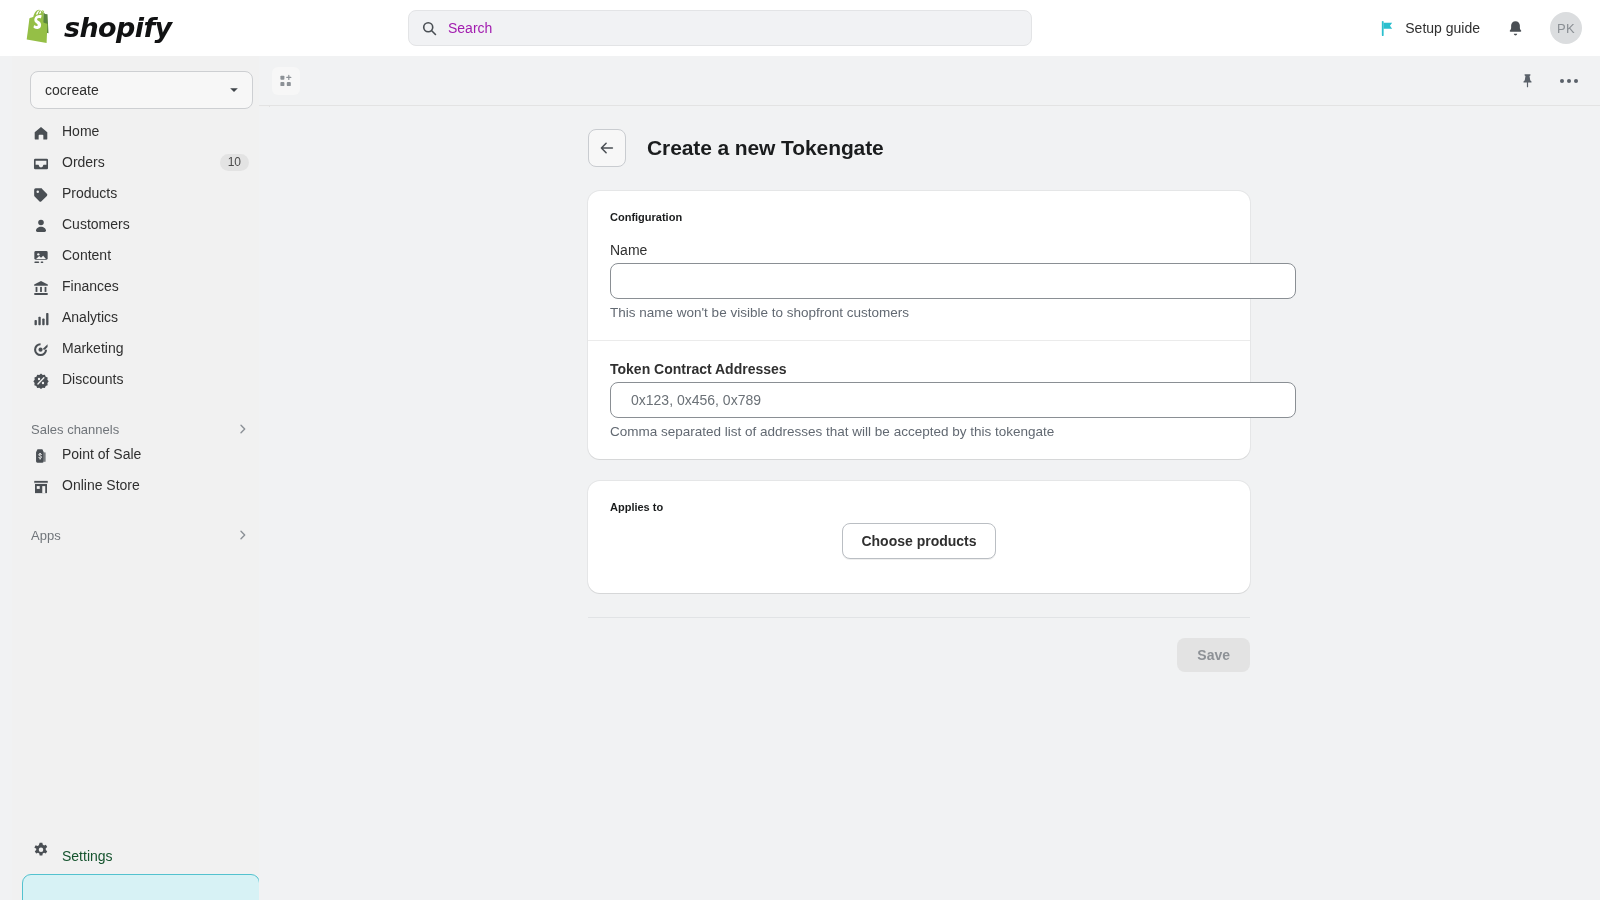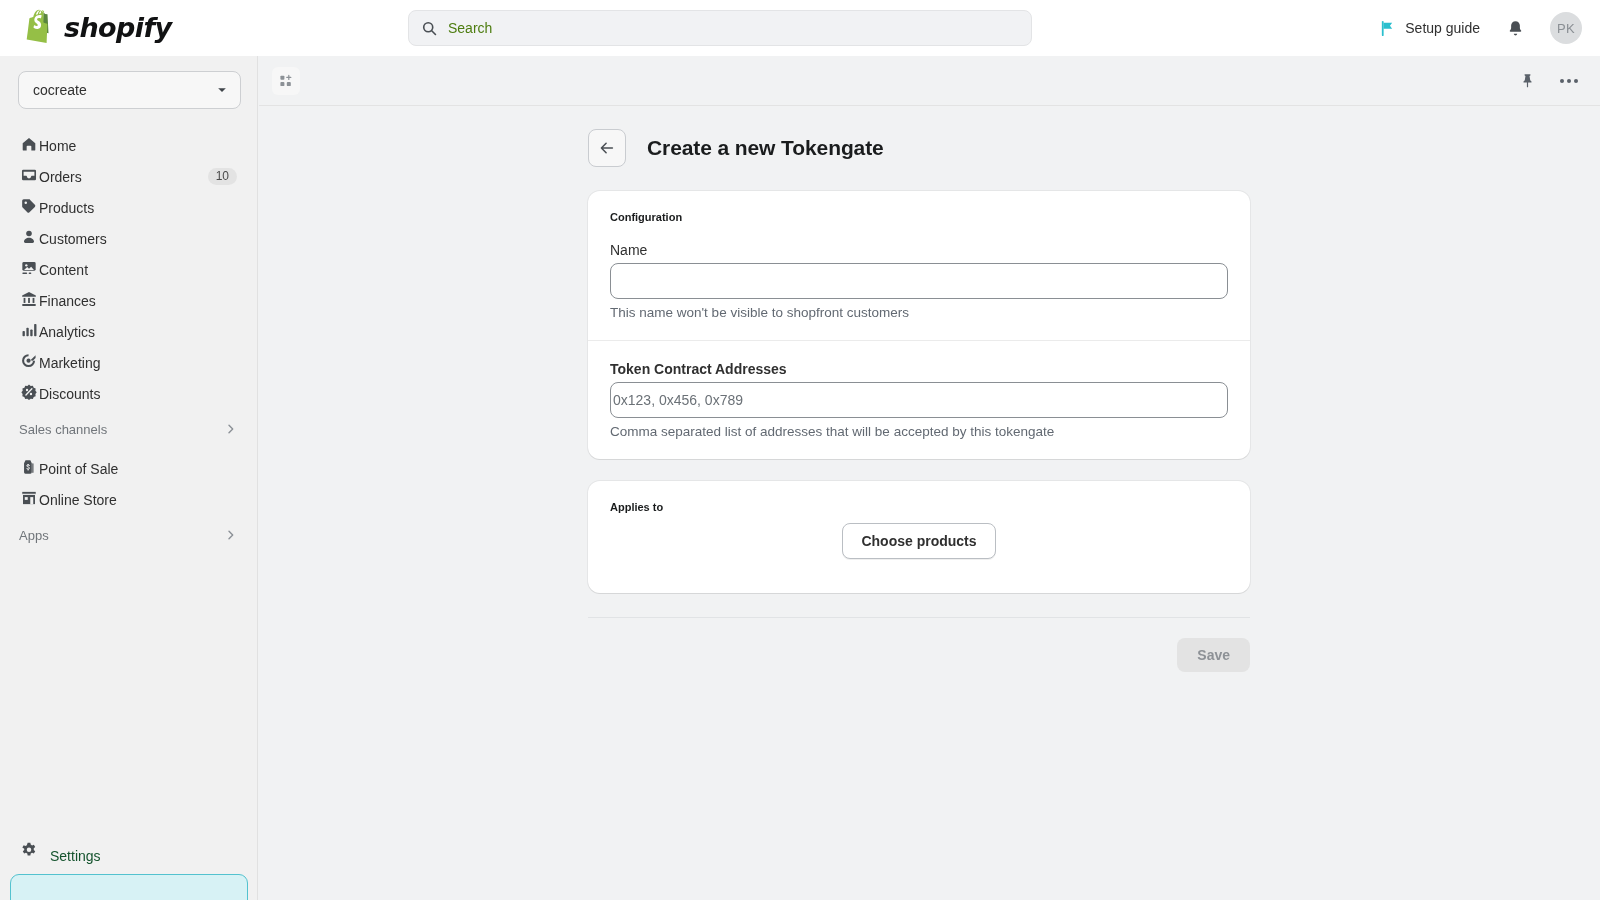--- a/index.html
+++ b/index.html
@@ -52,21 +52,21 @@
     border: 1px solid #e3e4e6;
     border-radius: 8px;
     display: flex;
     align-items: center;
     padding: 0 12px;
     gap: 10px;
     cursor: text;
   }
   .search-box .placeholder {
     font-size: 14px;
-    color: #4d7c0f;
+    color: #a21caf;
   }
 
   .topbar-right {
     position: absolute;
     right: 18px;
     top: 0;
     height: 56px;
     display: flex;
     align-items: center;
     gap: 0;
@@ -98,21 +98,21 @@
     align-items: center;
     justify-content: center;
     margin-left: 18px;
     cursor: pointer;
     letter-spacing: 0.3px;
   }
 
   
   .sidebar {
     position: absolute;
-    top: 56px; left: 0;
+    top: 56px; left: 12px;
     width: 258px;
     height: 844px;
     background: #f1f1f1;
     border-right: 1px solid #e1e1e1;
     overflow: hidden;
   }
   .store-switcher {
     margin: 15px 16px 0 18px;
     height: 38px;
     background: #f7f7f7;
@@ -124,25 +124,26 @@
     padding: 0 12px 0 14px;
     cursor: pointer;
   }
   .store-switcher .name {
     font-size: 14px;
     color: #303030;
   }
   .nav-list { margin-top: 14px; padding: 0 10px; }
   .nav-item {
     display: flex;
-    align-items: flex-end;
+    align-items: flex-start;
     height: 31px;
     padding: 0 10px 0 9px;
     border-radius: 8px;
     cursor: pointer;
+    gap: 11px;
     position: relative;
   }
   .nav-item .ico {
     width: 20px; height: 20px;
     display: flex; align-items: center; justify-content: center;
     flex: 0 0 20px;
   }
   .nav-item .lbl {
     font-size: 14px;
     color: #303030;
@@ -283,26 +284,26 @@
   }
 
   .field-label {
     font-size: 14px;
     color: #303030;
     margin-bottom: 5px;
   }
   .field-label.strong { font-weight: 700; font-size: 14px; }
 
   .text-input {
-    width: 618px;
+    width: 686px;
     height: 36px;
     border: 1px solid #8a8f94;
     border-radius: 8px;
     background: #ffffff;
-    padding: 0 2px;
+    padding: 0 20px;
     font-size: 14px;
     font-family: "Liberation Sans", sans-serif;
     color: #303030;
     outline: none;
     display: flex;
     align-items: center;
   }
   .text-input::placeholder { color: #6b7177; }
 
   .help-text {

